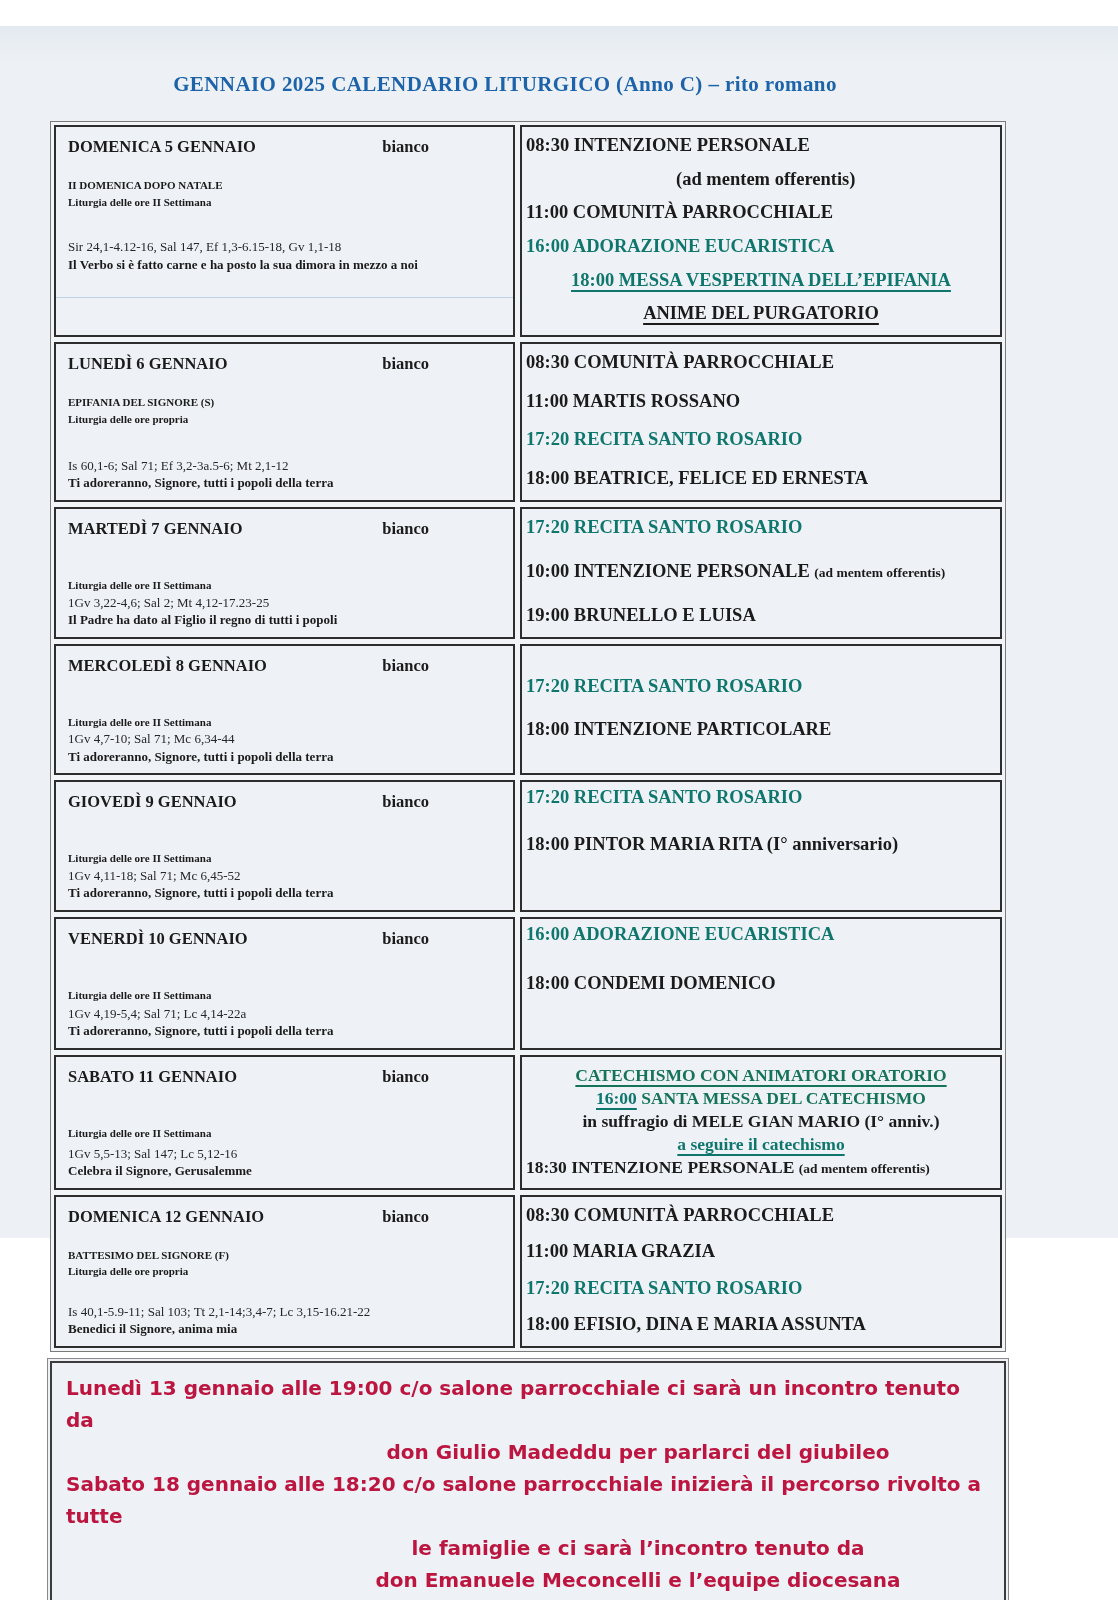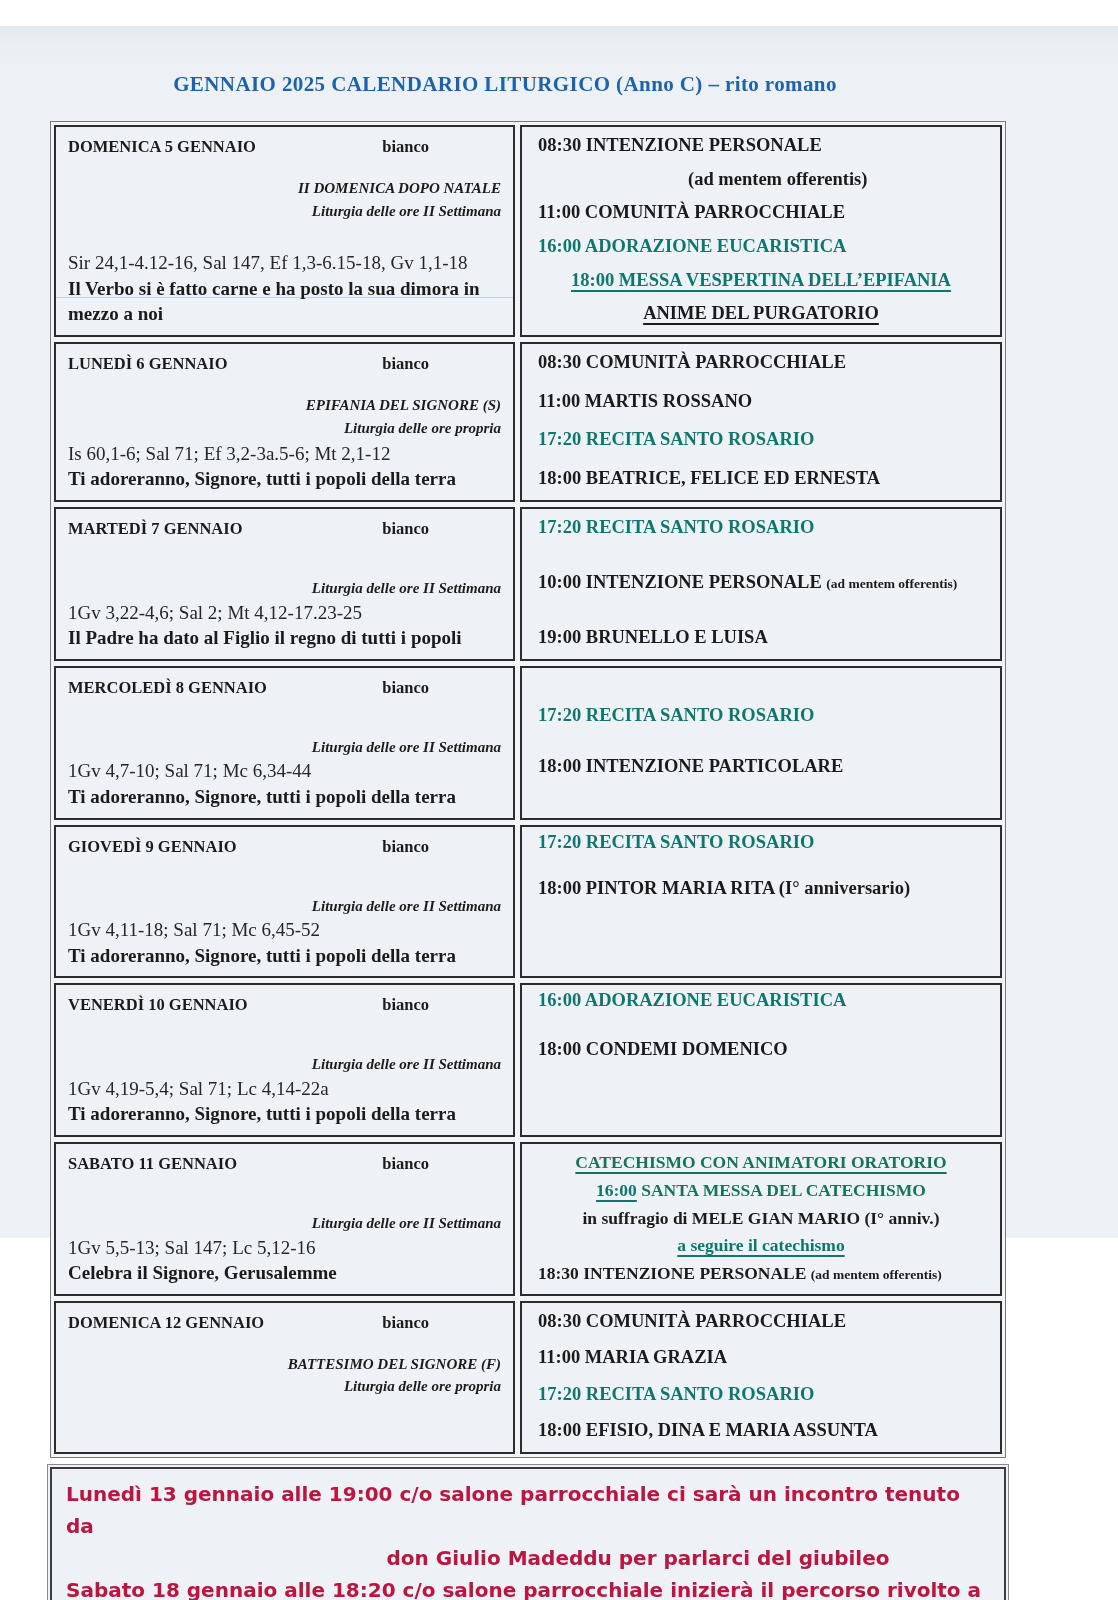--- a/index.html
+++ b/index.html
@@ -12,36 +12,36 @@
            repeating-linear-gradient(90deg,rgba(255,255,255,.35) 0 2px,rgba(255,255,255,0) 2px 7px);
          background-blend-mode:normal;}
   .page-title{padding-top:46px;width:1010px;text-align:center;color:#1d63aa;
               font-weight:bold;font-size:21px;letter-spacing:.4px;}
   
   .cal-table{margin:24px 0 0 50px;width:956px;border:1px solid #7a7a7a;background:#f2f5f8;padding:3px;box-sizing:border-box;}
   .row{display:grid;grid-template-columns:461px 1fr;gap:5px;margin-bottom:5px;}
   .row:last-of-type{margin-bottom:0;}
   .cell{border:2px solid #2d2d2d;background:#eef1f5;box-sizing:border-box;color:#1b1b1b;}
   .cell-left{display:flex;flex-direction:column;padding:10px 12px 8px;}
-  .cell-right{display:flex;flex-direction:column;justify-content:space-between;padding:8px 16px 10px;}
+  .cell-right{display:flex;flex-direction:column;justify-content:space-between;padding:8px 4px 10px;}
   
   .row:nth-of-type(1){min-height:212px;border-radius:28px;}
   .row:nth-of-type(2){min-height:160px;}
   .row:nth-of-type(3){min-height:131px;}
   .row:nth-of-type(4){min-height:126px;}
   .row:nth-of-type(5){min-height:131px;}
   .row:nth-of-type(6){min-height:133px;}
   .row:nth-of-type(7){min-height:135px;}
   .row:nth-of-type(8){min-height:153px;}
   
   .day-head{display:flex;justify-content:space-between;padding-right:72px;}
   .day-title,.day-color{font-weight:bold;font-size:16.5px;white-space:nowrap;}
-  .feast-block{text-align:right;margin-top:20px;font-weight:bold;font-size:15px;line-height:1.5;font-style:italic;}
+  .feast-block{text-align:left;margin-top:20px;font-weight:bold;font-size:11px;line-height:1.5;}
   .feast-block.no-feast{margin-top:38px;}
-  .readings{margin-top:auto;font-size:19px;line-height:1.35;}
+  .readings{margin-top:auto;font-size:13px;line-height:1.35;}
   .cite{font-weight:normal;color:#26262a;}
   .antiphon{font-weight:bold;}
   .row:nth-of-type(1) .readings{margin-top:28px;margin-bottom:auto;}
   .row:nth-of-type(1) .cell-left{background-image:linear-gradient(to bottom,
       rgba(0,0,0,0) 170px,rgba(125,175,205,.45) 170px,rgba(125,175,205,.45) 171px,rgba(0,0,0,0) 171px);}
   
   .entry{font-weight:bold;font-size:18.5px;line-height:1.18;white-space:nowrap;}
   .a-center{text-align:center;}
   .a-indent{margin-left:150px;}
   .seg.c-red{color:#0f766e;}
@@ -215,20 +215,24 @@
         <div class="row">
           <div class="cell cell-left">
             <div class="day-head">
               <span class="day-title">DOMENICA 12 GENNAIO</span>
               <span class="day-color">bianco</span>
             </div>
             <div class="feast-block">
               <div class="feast">BATTESIMO DEL SIGNORE (F)</div>
               <div class="liturgy">Liturgia delle ore propria</div>
             </div>
+            <div class="readings">
+              <div class="cite">Is 40,1-5.9-11; Sal 103; Tt 2,1-14;3,4-7; Lc 3,15-16.21-22</div>
+              <div class="antiphon">Benedici il Signore, anima mia</div>
+            </div>
           </div>
           <div class="cell cell-right">
             <div class="entry a-left"><span class="seg">08:30 COMUNITÀ PARROCCHIALE</span></div>
             <div class="entry a-left"><span class="seg">11:00 MARIA GRAZIA</span></div>
             <div class="entry a-left"><span class="seg c-red">17:20 RECITA SANTO ROSARIO</span></div>
             <div class="entry a-left"><span class="seg">18:00 EFISIO, DINA E MARIA ASSUNTA</span></div>
           </div>
         </div>
       </div>
     <div class="ann" id="ann-box">

